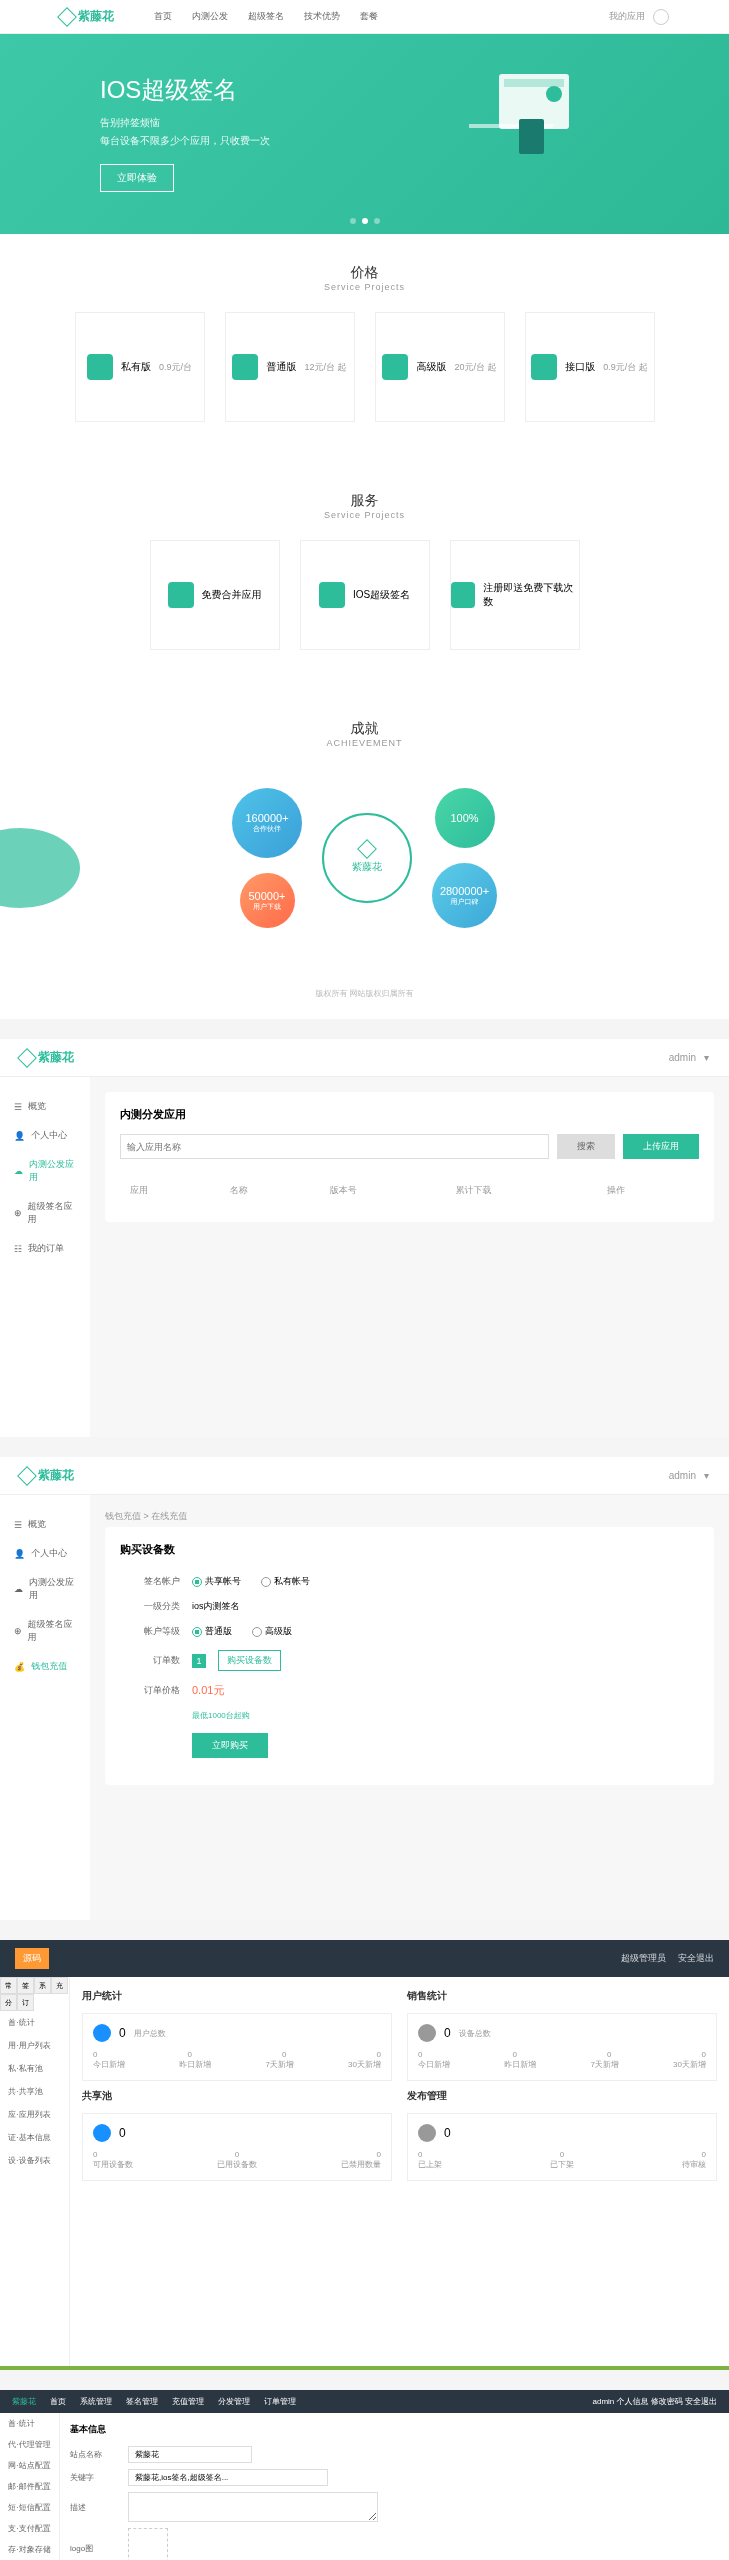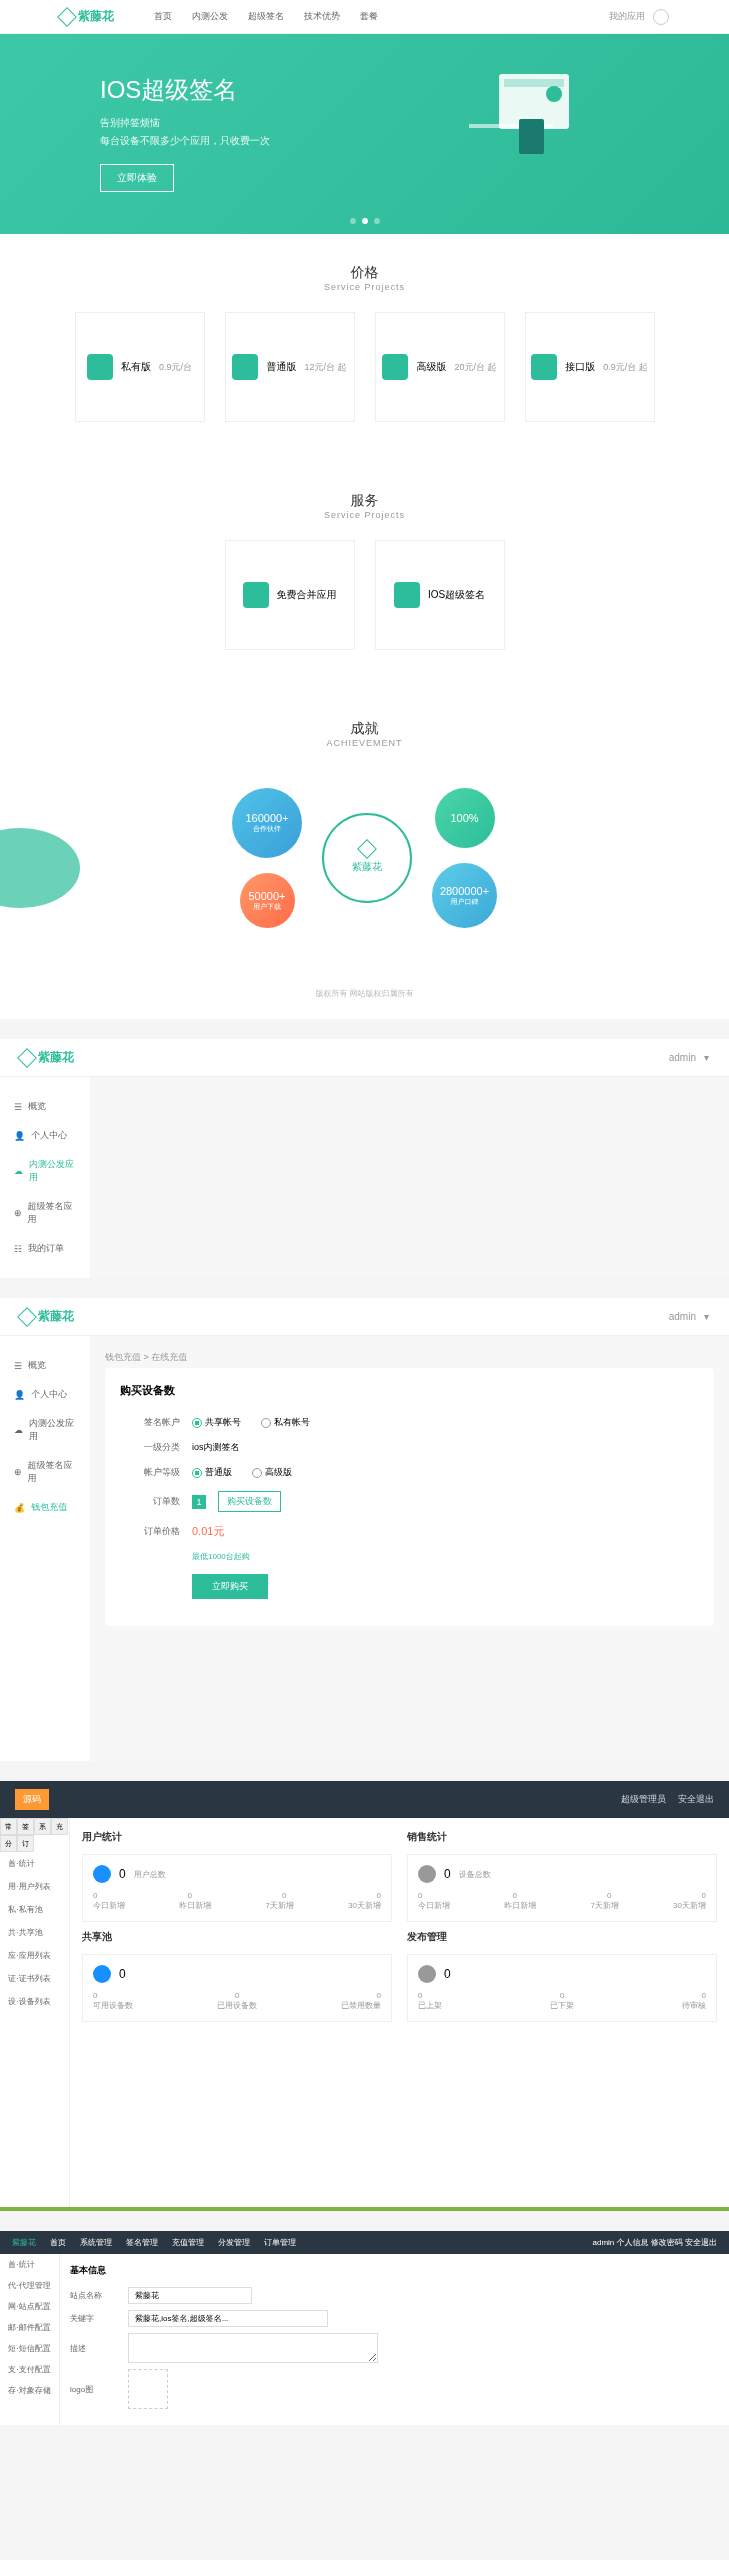--- a/index.html
+++ b/index.html
@@ -164,20 +164,24 @@
 </div>
 <div class="price-grid">
   <div class="price-item">
         <div class="price-icon"></div>
         <h4>免费合并应用</h4>
       </div>
   <div class="price-item">
         <div class="price-icon"></div>
         <h4>IOS超级签名</h4>
       </div>
+  <div class="price-item">
+        <div class="price-icon"></div>
+        <h4>注册即送免费下载次数</h4>
+      </div>
 </div>
 <div class="sec-title">
   <h2>成就</h2>
   <p>ACHIEVEMENT</p>
 </div>
 <div style="position:relative;overflow:hidden">
 <div class="blob"></div>
 <div class="ach-circles">
   <div style="display:flex;flex-direction:column;gap:15px;align-items:center">
     <div class="circle c1">
@@ -233,20 +237,42 @@
           <span>内测公发应用</span>
         </div>
     <div class="sb-item">
           <span>⊕</span>
           <span>超级签名应用</span>
         </div>
     <div class="sb-item">
           <span>☷</span>
           <span>我的订单</span>
         </div>
+  </div>
+  <div class="main">
+    <div class="panel">
+      <h3>内测分发应用</h3>
+      <div class="search-row">
+        <input class="search-input" placeholder="输入应用名称" style="">
+        <button class="btn btn-g">搜索</button>
+        <button class="btn btn-p">上传应用</button>
+      </div>
+      <table class="tbl">
+            <thead>
+              <tr>
+        <th>应用</th>
+        <th>名称</th>
+        <th>版本号</th>
+        <th>累计下载</th>
+        <th>操作</th>
+      </tr>
+            </thead>
+          </table>
+    </div>
+    <div style="height:200px"></div>
   </div>
 </div>
 </div>
 
 <div class="section s2">
 <div class="s2-header">
   <div class="logo">
         <div class="logo-icon"></div>
         <span>紫藤花</span>
       </div>
@@ -345,21 +371,21 @@
       <div class="s4-sb-tab">系</div>
       <div class="s4-sb-tab">充</div>
       <div class="s4-sb-tab">分</div>
       <div class="s4-sb-tab">订</div>
     </div>
     <div class="s4-sb-item">首·统计</div>
     <div class="s4-sb-item">用·用户列表</div>
     <div class="s4-sb-item">私·私有池</div>
     <div class="s4-sb-item">共·共享池</div>
     <div class="s4-sb-item">应·应用列表</div>
-    <div class="s4-sb-item">证·证书列表</div>
+    <div class="s4-sb-item">证·基本信息</div>
     <div class="s4-sb-item">设·设备列表</div>
   </div>
   <div class="s4-main">
     <div class="s4-row">
       <div class="s4-col">
         <h4>用户统计</h4>
         <div class="stat-card">
           <div class="stat-top">
                 <div class="stat-icon"></div>
                 <span class="stat-num">0</span>

